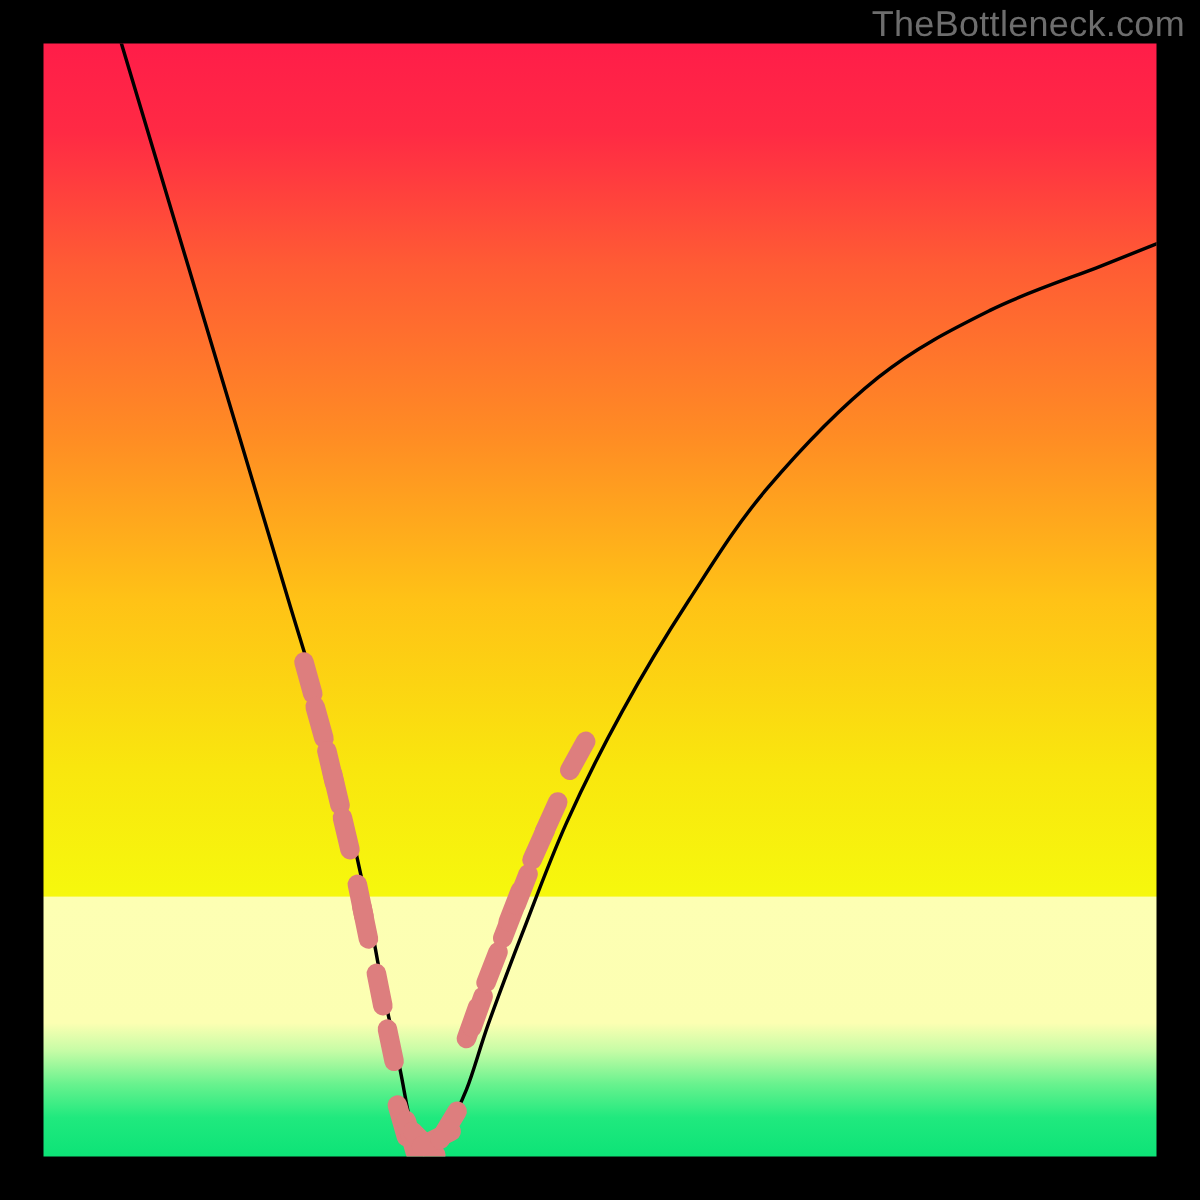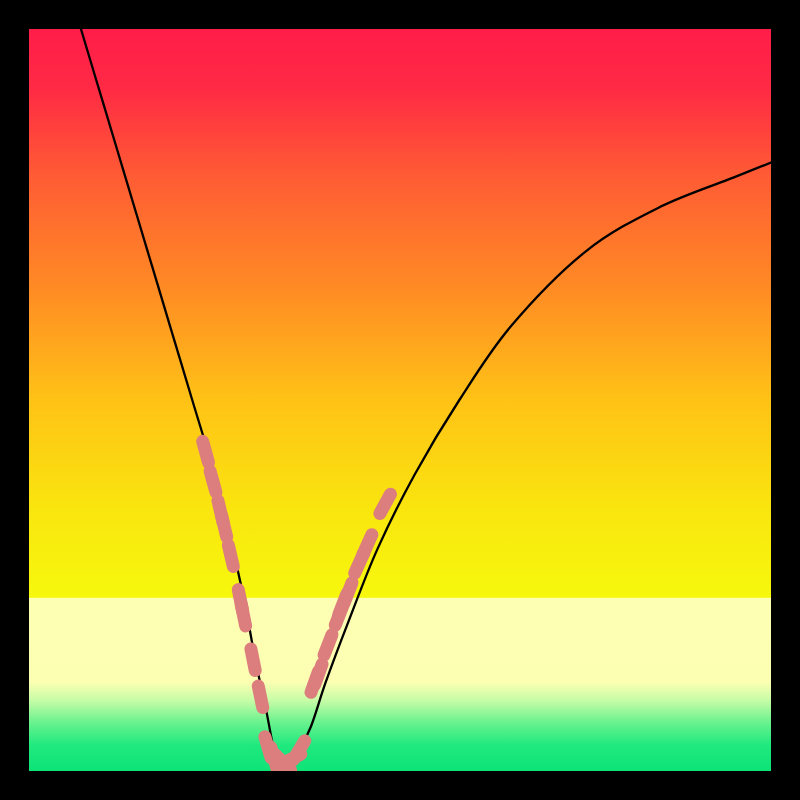--- a/index.html
+++ b/index.html
@@ -41,20 +41,21 @@
     top: 29px;
     width: 742px;
     height: 742px;
     z-index: 2;
   }
 </style>
 </head>
 <body>
 
 <div class="chart-wrapper">
+  <div class="watermark">TheBottleneck.com</div>
 
   <div class="plot-area" id="plot-area" style="background: linear-gradient(rgb(255, 29, 73) 0%, rgb(255, 42, 68) 8%, rgb(255, 92, 52) 20%, rgb(255, 139, 36) 35%, rgb(255, 194, 22) 50%, rgb(249, 230, 14) 65%, rgb(246, 248, 13) 76.6%, rgb(253, 255, 179) 76.7%, rgb(252, 255, 178) 88%, rgb(198, 252, 166) 90.5%, rgb(104, 242, 142) 93.5%, rgb(32, 233, 126) 96.5%, rgb(13, 227, 119) 100%);"></div>
 
   <svg class="plot-svg" viewBox="0 0 742 742" preserveAspectRatio="none">
     <g id="curve-group">
         <path d="M 51.94 0.00 C 55.65 12.37, 66.78 49.47, 74.20 74.20 C 81.62 98.93, 89.04 123.67, 96.46 148.40 C 103.88 173.13, 111.30 197.87, 118.72 222.60 C 126.14 247.33, 133.56 272.07, 140.98 296.80 C 148.40 321.53, 155.82 346.27, 163.24 371.00 C 170.66 395.73, 179.32 422.94, 185.50 445.20 C 191.68 467.46, 195.39 483.54, 200.34 504.56 C 205.29 525.58, 210.85 550.32, 215.18 571.34 C 219.51 592.36, 222.60 612.15, 226.31 630.70 C 230.02 649.25, 234.35 667.80, 237.44 682.64 C 240.53 697.48, 242.39 711.08, 244.86 719.74 C 247.33 728.40, 249.81 732.11, 252.28 734.58 C 254.75 737.05, 257.23 735.82, 259.70 734.58 C 262.17 733.34, 263.41 733.34, 267.12 727.16 C 270.83 720.98, 277.01 709.85, 281.96 697.48 C 286.91 685.11, 290.62 670.27, 296.80 652.96 C 302.98 635.65, 310.40 615.86, 319.06 593.60 C 327.72 571.34, 337.61 544.13, 348.74 519.40 C 359.87 494.67, 372.24 469.93, 385.84 445.20 C 399.44 420.47, 414.28 395.73, 430.36 371.00 C 446.44 346.27, 461.28 321.53, 482.30 296.80 C 503.32 272.07, 531.77 242.39, 556.50 222.60 C 581.23 202.81, 605.97 190.45, 630.70 178.08 C 655.43 165.71, 686.35 155.82, 704.90 148.40 C 723.45 140.98, 735.82 136.03, 742.00 133.56" fill="none" stroke="#000000" stroke-width="2.3" stroke-linecap="round"></path>
       </g>
     <g id="markers-group">
         <line x1="173.65" y1="412.34" x2="179.54" y2="433.54" stroke="#dd7e7e" stroke-width="13" stroke-linecap="round"></line>
         <line x1="181.07" y1="442.02" x2="186.96" y2="463.22" stroke="#dd7e7e" stroke-width="13" stroke-linecap="round"></line>

